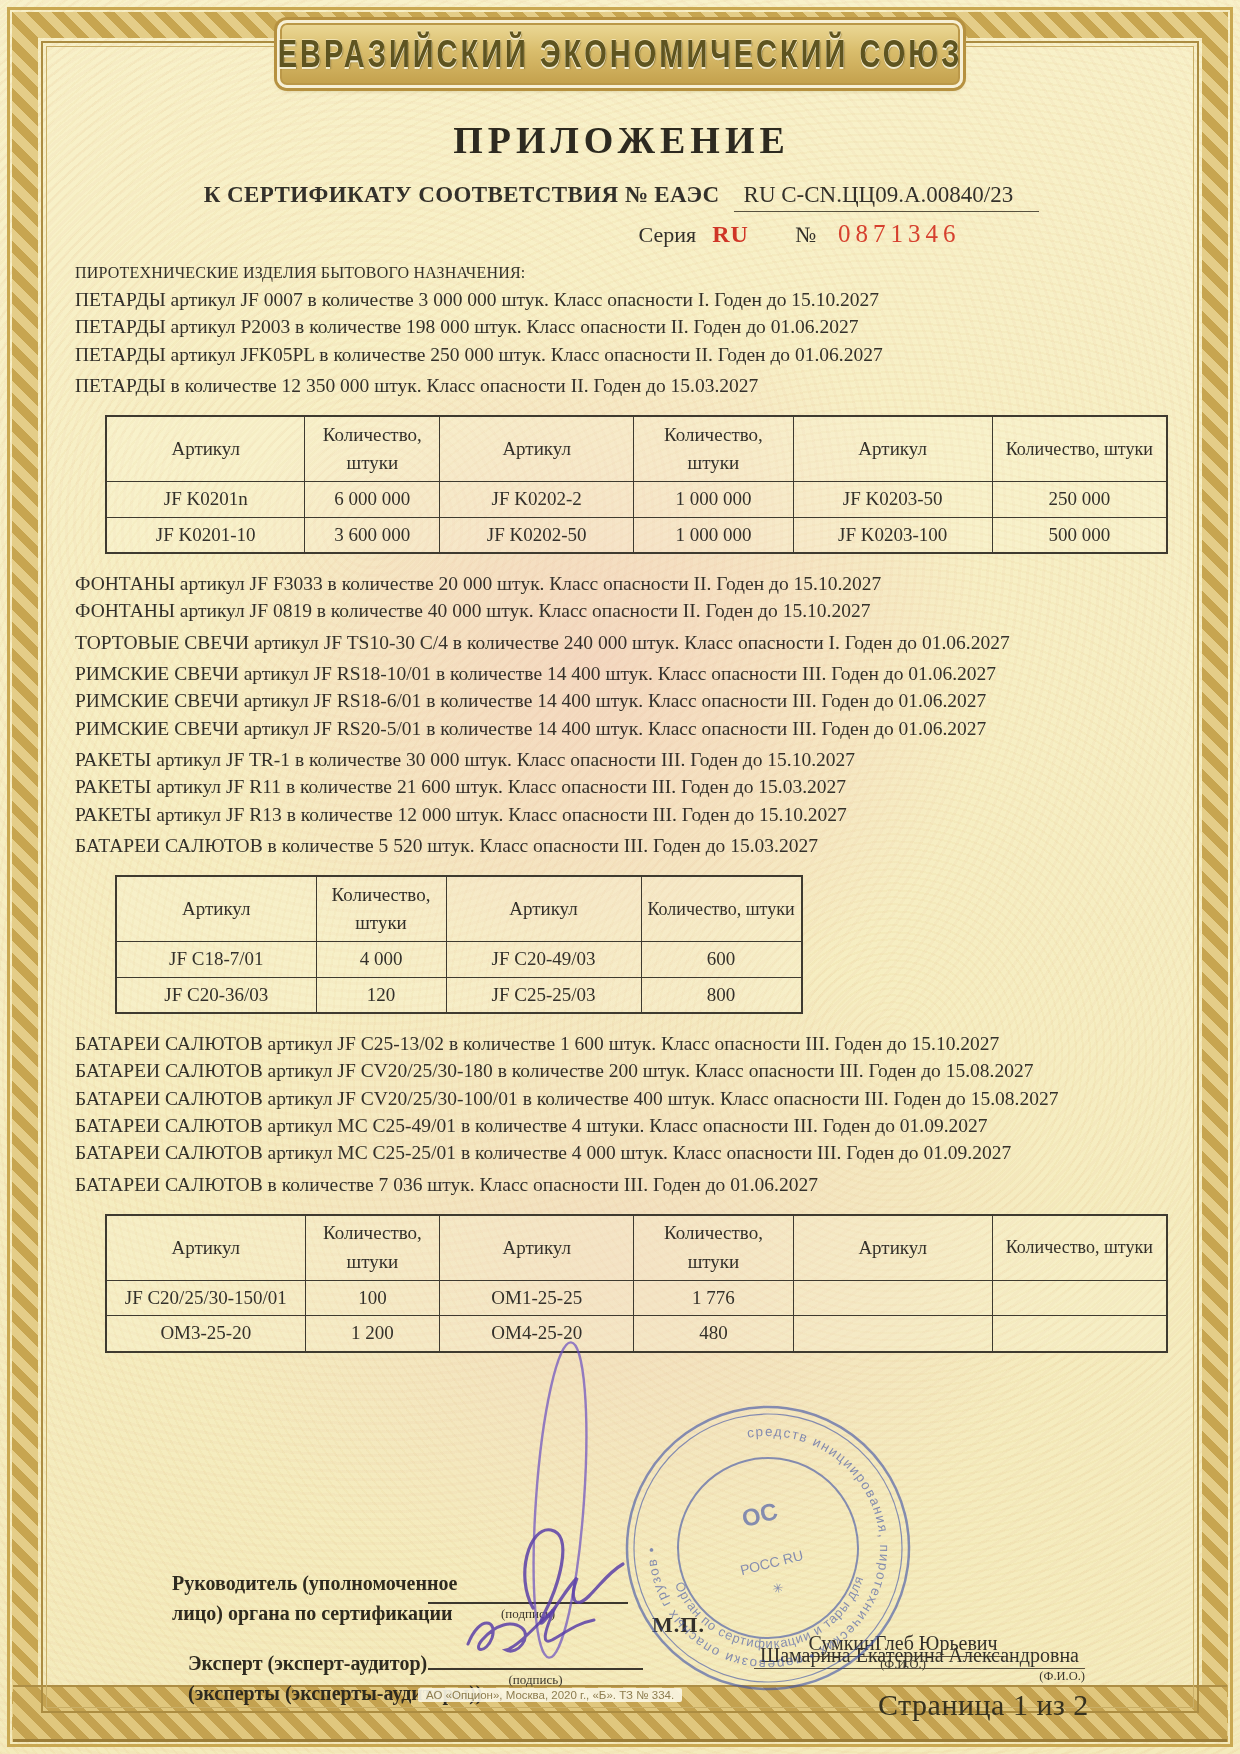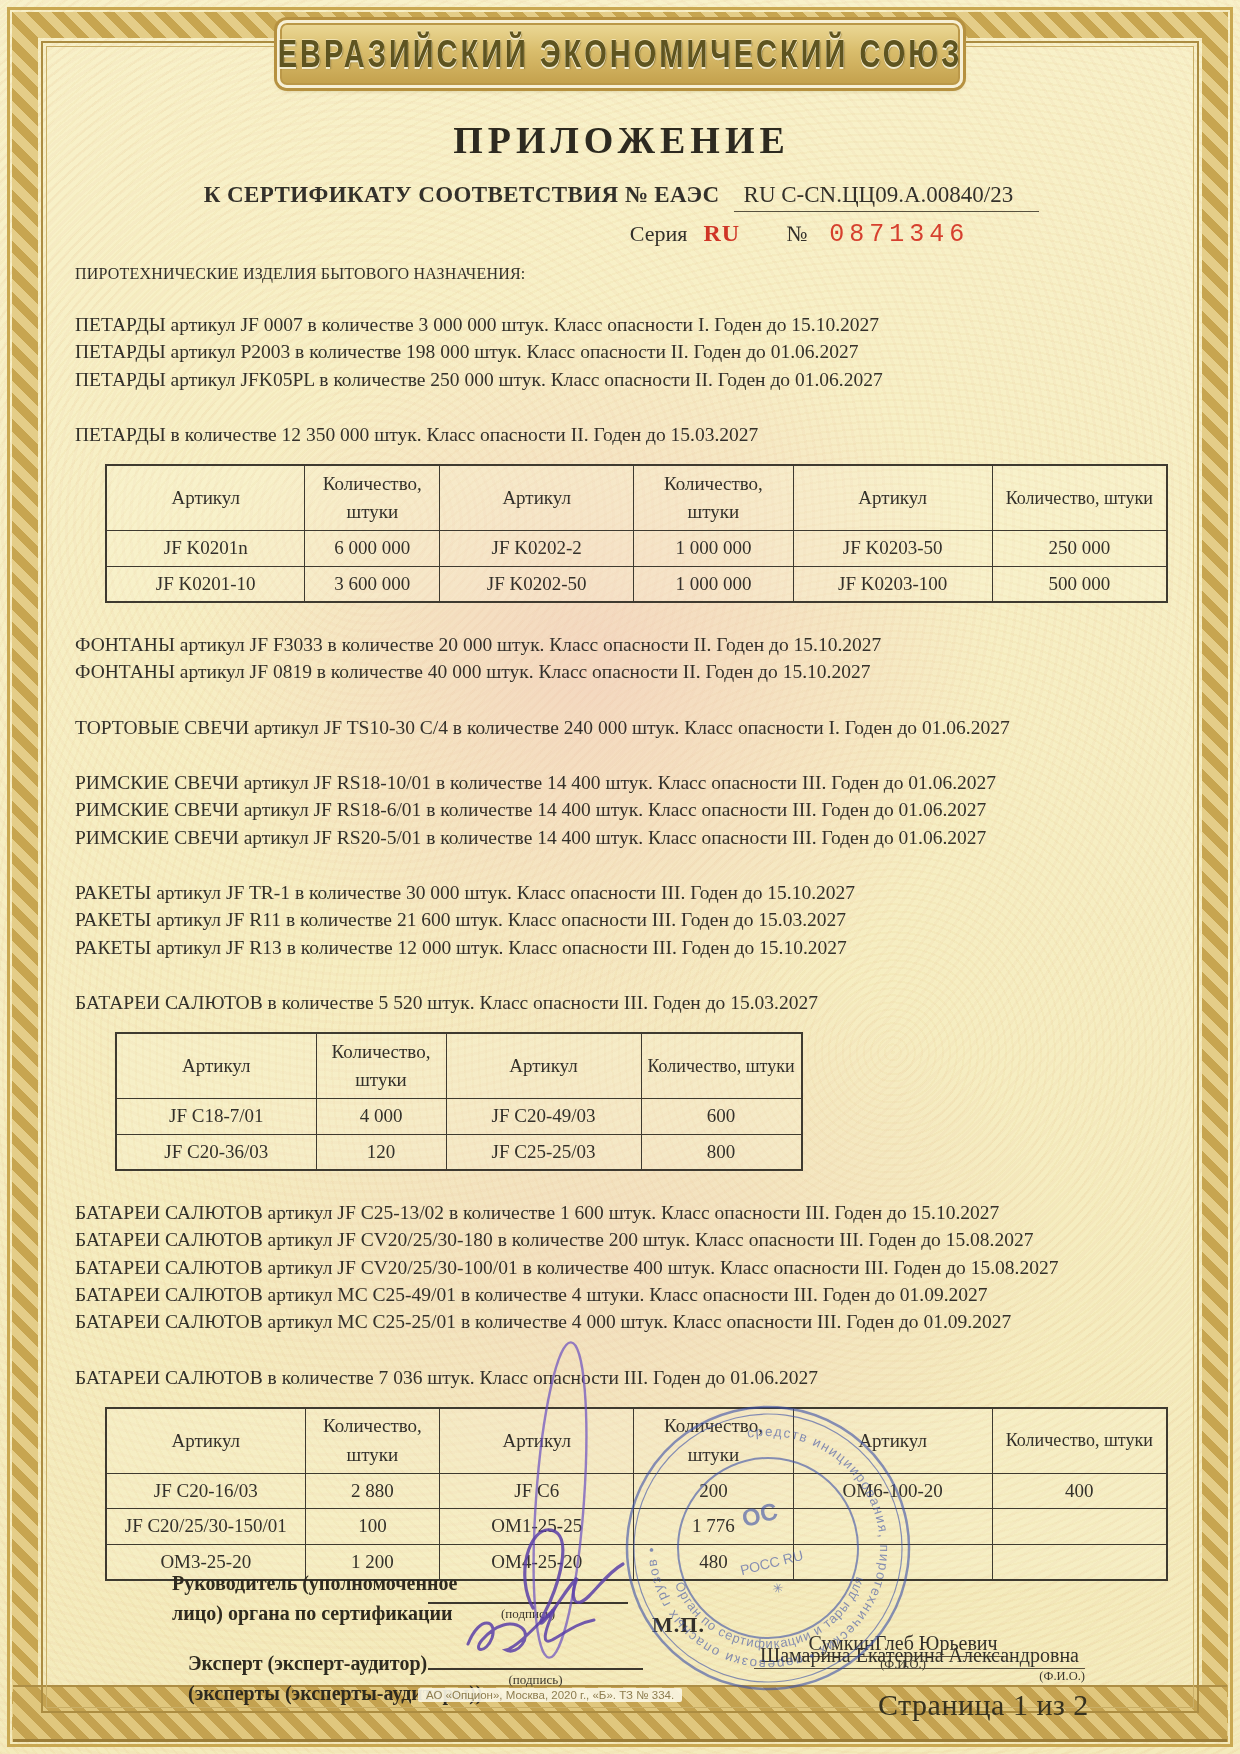--- a/index.html
+++ b/index.html
@@ -39,24 +39,24 @@
   
   .content{position:absolute;left:75px;right:72px;top:96px;}
   .doc-title{text-align:center;font-size:38px;font-weight:bold;letter-spacing:5px;margin-top:22px;color:#2d2a20;}
   .subtitle-row{display:flex;justify-content:center;align-items:baseline;margin-top:20px;}
   .subtitle-label{font-weight:bold;font-size:23px;letter-spacing:.4px;}
   .cert-number{font-size:23px;margin-left:14px;padding:0 26px 3px 10px;border-bottom:1.5px solid #57513f;}
   .series-row{display:flex;justify-content:center;align-items:baseline;margin-top:8px;transform:translateX(178px);}
   .series-label{font-size:22px;}
   .series-value{font-size:24px;font-weight:bold;color:#cf3526;margin-left:16px;letter-spacing:1px;}
   .number-sign{font-size:22px;margin-left:46px;}
-  .blank-number{font-family:Liberation Mono, monospace;font-size:25px;color:#d6402e;letter-spacing:5px;margin-left:22px;}
+  .blank-number{font-family:Liberation Serif, serif;font-size:25px;color:#d6402e;letter-spacing:5px;margin-left:22px;}
   .intro{font-size:16px;margin-top:16px;letter-spacing:.2px;}
   
-  .pgroup{margin-top:28px;}
+  .pgroup{margin-top:4px;}
   .pgroup p{margin:0;font-size:19.5px;line-height:1.4;}
   
   table.t{border-collapse:collapse;table-layout:fixed;margin:16px 0 16px 30px;
     border:2.5px solid #3e3a30;background:rgba(255,252,238,.15);}
   table.t th, table.t td{border:1.5px solid #3e3a30;text-align:center;vertical-align:middle;
     font-weight:normal;font-size:19px;padding:3px 6px;line-height:1.5;}
   table.t thead th{height:58px;}
   table.t tbody td{height:24px;}
   table.t thead th:last-child{white-space:nowrap;font-size:18px;}
   table.t2{margin-left:40px;}
@@ -247,28 +247,20 @@
           <tr>
             <th>Артикул</th>
             <th>Количество, штуки</th>
             <th>Артикул</th>
             <th>Количество, штуки</th>
             <th>Артикул</th>
             <th>Количество, штуки</th>
           </tr>
         </thead>
         <tbody>
-          <tr>
-            <td>JF C20-16/03</td>
-            <td>2 880</td>
-            <td>JF C6</td>
-            <td>200</td>
-            <td>ОМ6-100-20</td>
-            <td>400</td>
-          </tr>
           <tr>
             <td>JF C20/25/30-150/01</td>
             <td>100</td>
             <td>ОМ1-25-25</td>
             <td>1 776</td>
             <td></td>
             <td></td>
           </tr>
           <tr>
             <td>ОМ3-25-20</td>

